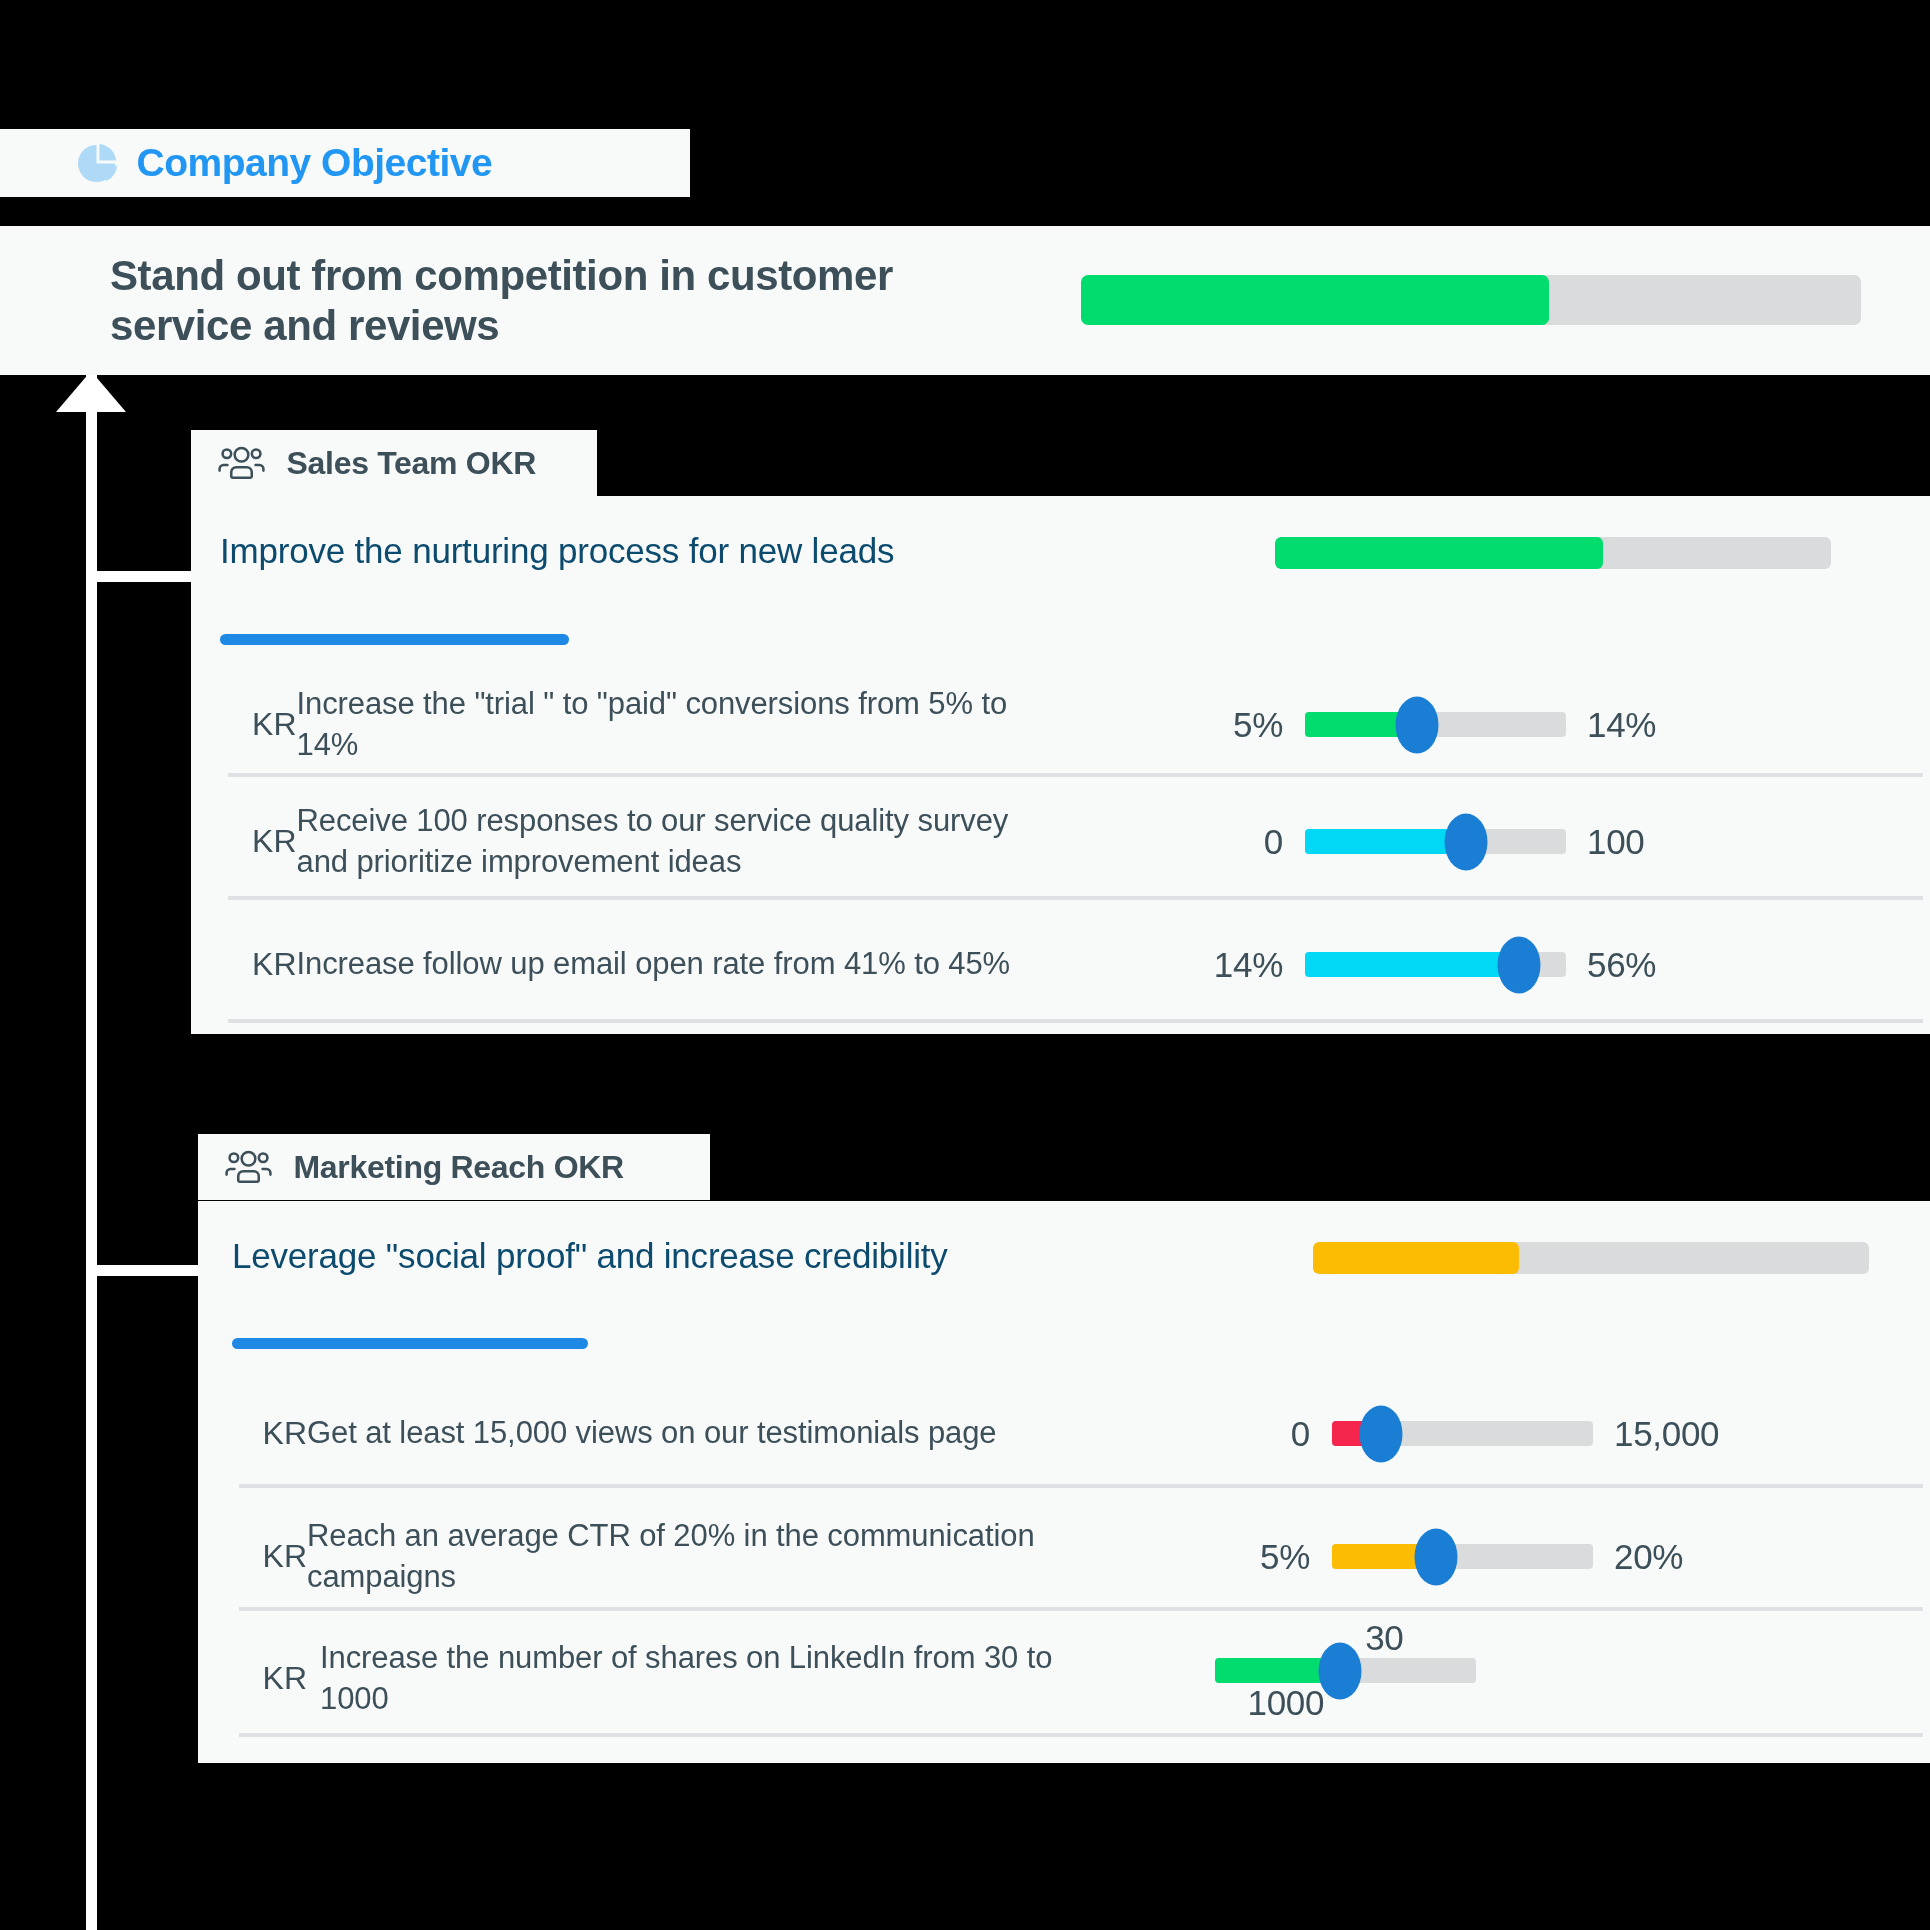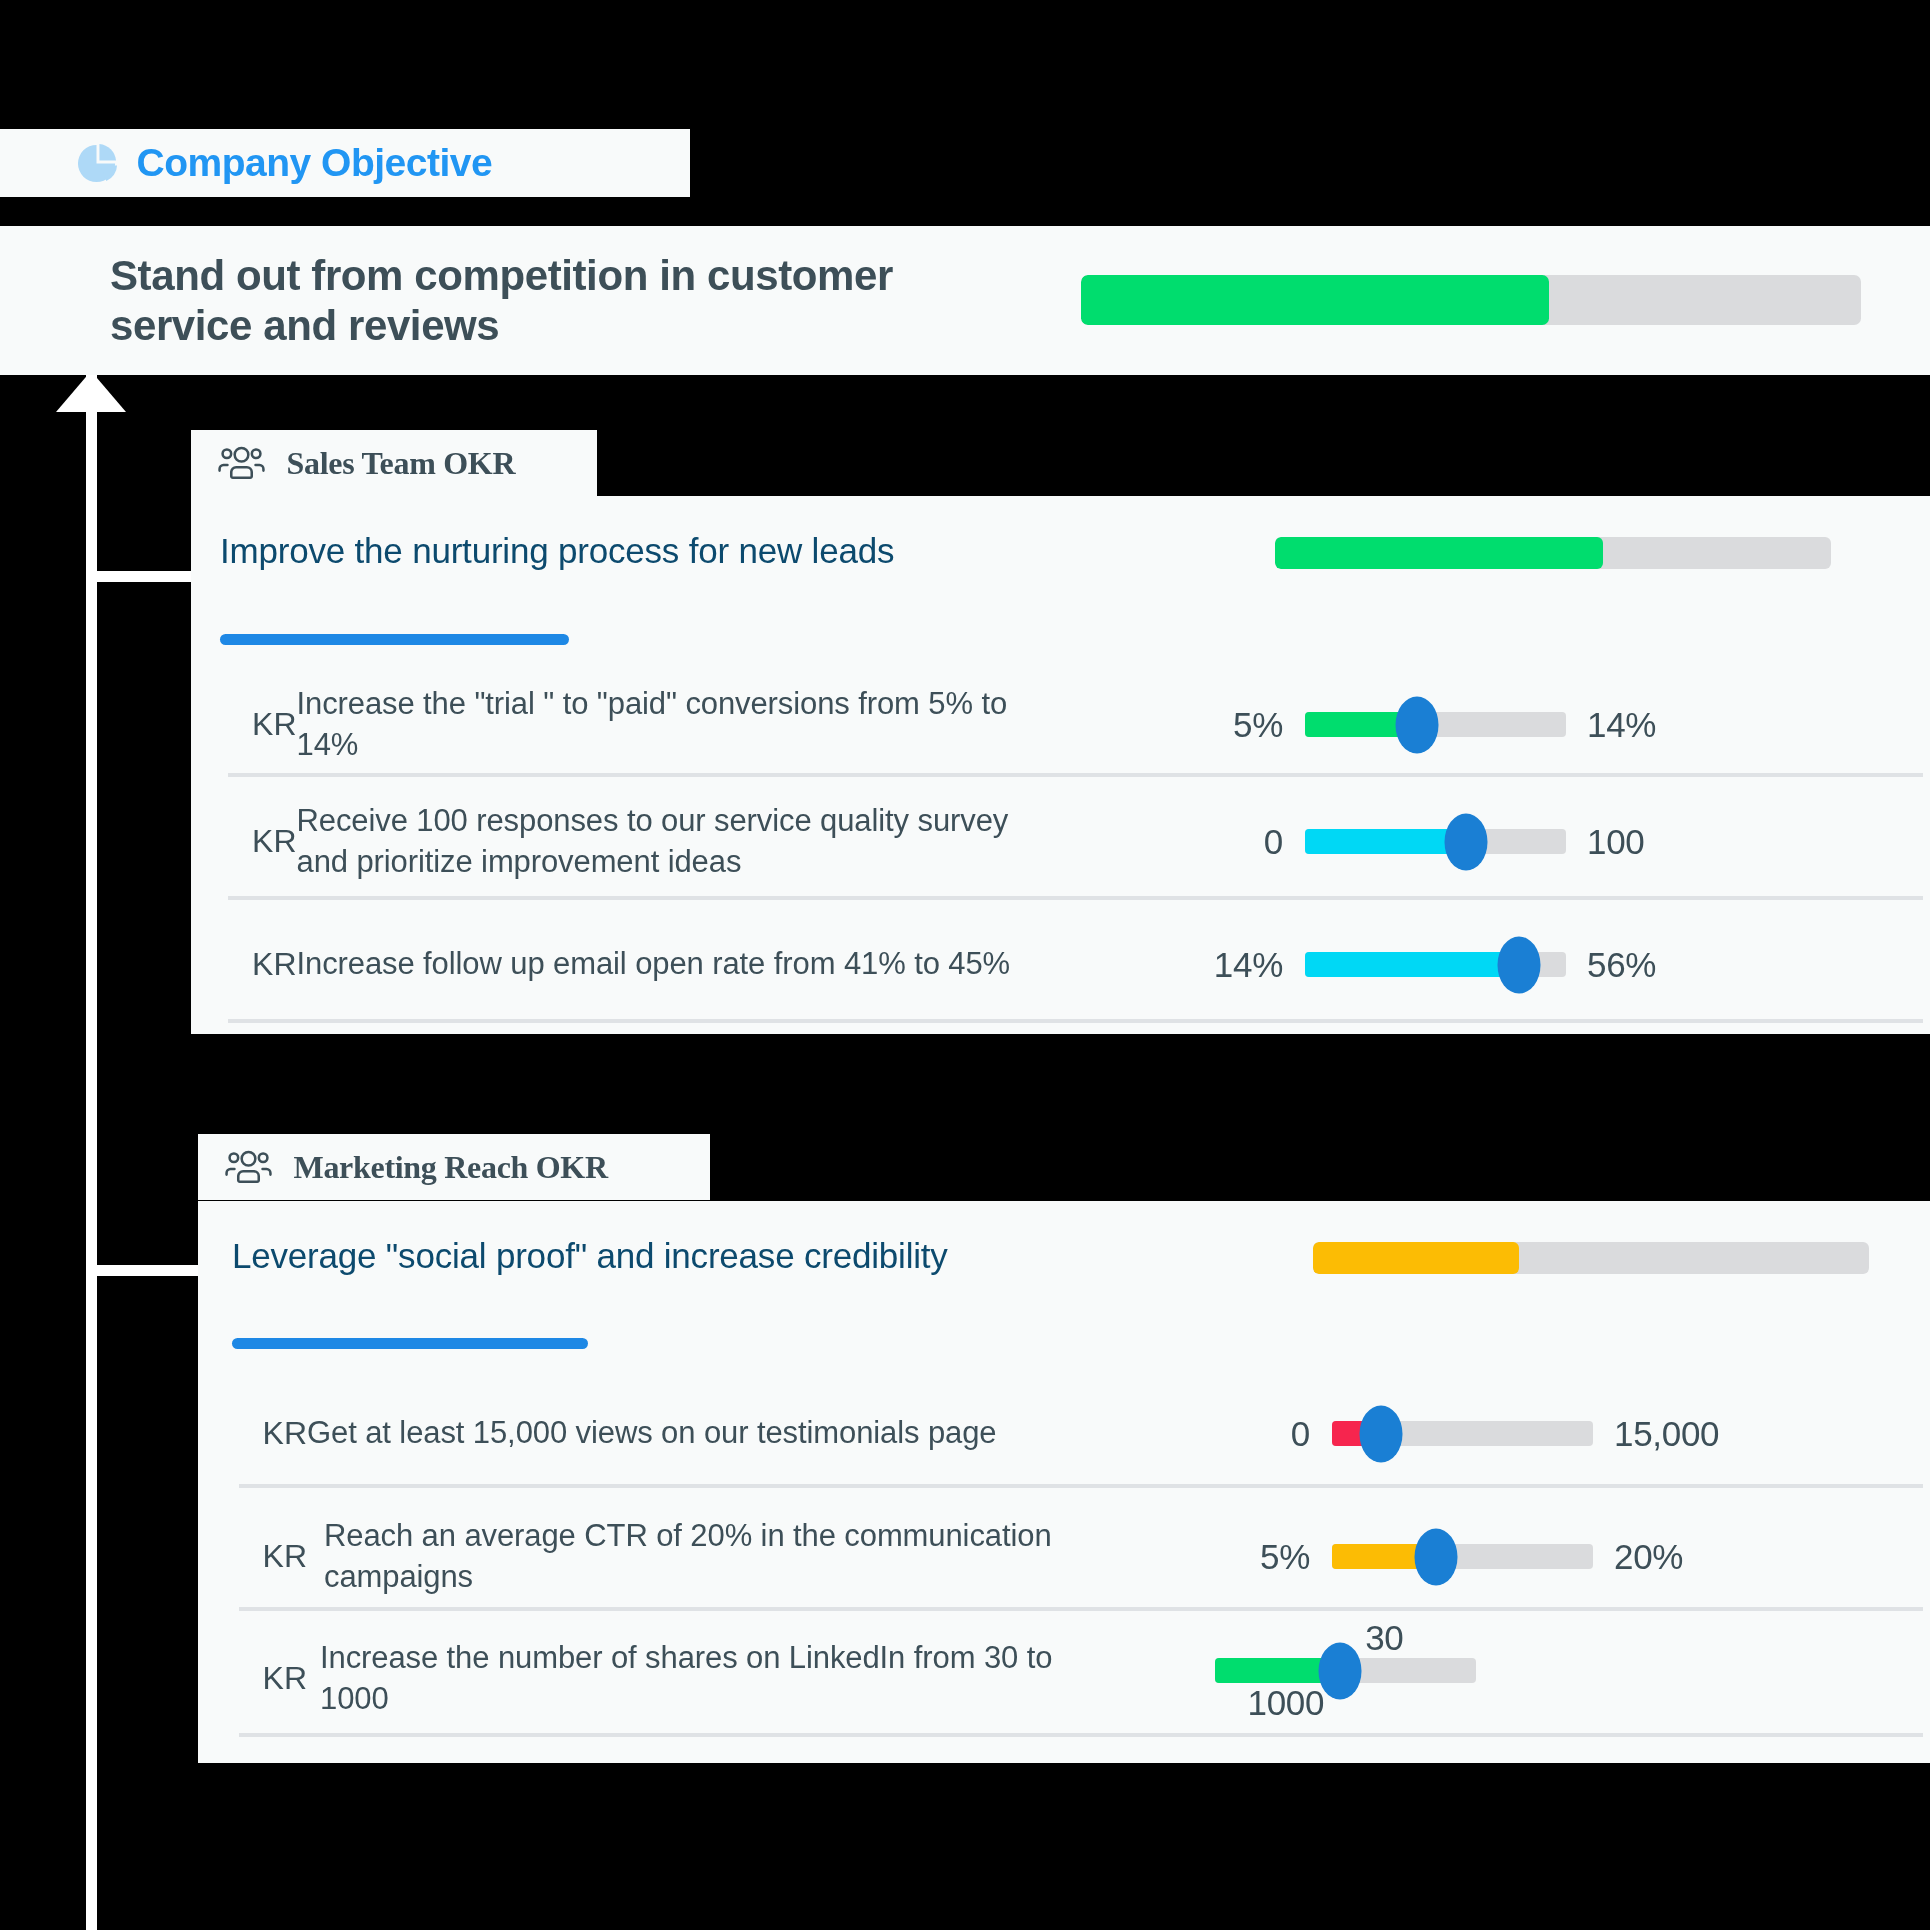--- a/index.html
+++ b/index.html
@@ -104,21 +104,20 @@
 
   
   .team-tab {
     position: absolute;
     height: 66px;
     background: #f8fafa;
     display: flex;
     align-items: center;
     padding-left: 27px;
     padding-right: 31px;
-    font-family: Liberation Serif, serif;
   }
   .people-icon { width: 47px; height: 39px; flex: 0 0 47px; margin-right: 21.5px; }
   .team-tab-label {
     color: #3d4f58;
     font-size: 32px;
     font-weight: bold;
     letter-spacing: -0.3px;
     white-space: nowrap;
   }
   .team-body {
@@ -328,21 +327,21 @@
         <div class="slider-group" style="left: 995px; top: 174px; height: 117px;">
           <span class="slider-val-left" style="width: 117px;">0</span>
           <div class="slider-track">
             <div class="slider-fill" style="width: 19%; background: rgb(246, 37, 78);"></div>
             <div class="slider-thumb" style="left: 19%; background: rgb(26, 127, 212);"></div>
           </div>
           <span class="slider-val-right" style="width: 195px;">15,000</span>
         </div>
         <div class="kr-row" style="left: 25px; top: 295px; width: 1675px; height: 121px;">
           <span class="kr-tag" style="width: 84px;">KR</span>
-          <span class="kr-text" style="width: 741px; margin-left: 17px;">Reach an average CTR of 20% in the communication campaigns</span>
+          <span class="kr-text" style="width: 741px;">Reach an average CTR of 20% in the communication campaigns</span>
         </div>
         <div class="slider-group" style="left: 995px; top: 295px; height: 121px;">
           <span class="slider-val-left" style="width: 117px;">5%</span>
           <div class="slider-track">
             <div class="slider-fill" style="width: 40%; background: rgb(252, 188, 4);"></div>
             <div class="slider-thumb" style="left: 40%; background: rgb(26, 127, 212);"></div>
           </div>
           <span class="slider-val-right" style="width: 195px;">20%</span>
         </div>
         <div class="kr-row" style="left: 25px; top: 417px; width: 1675px; height: 121px;">

